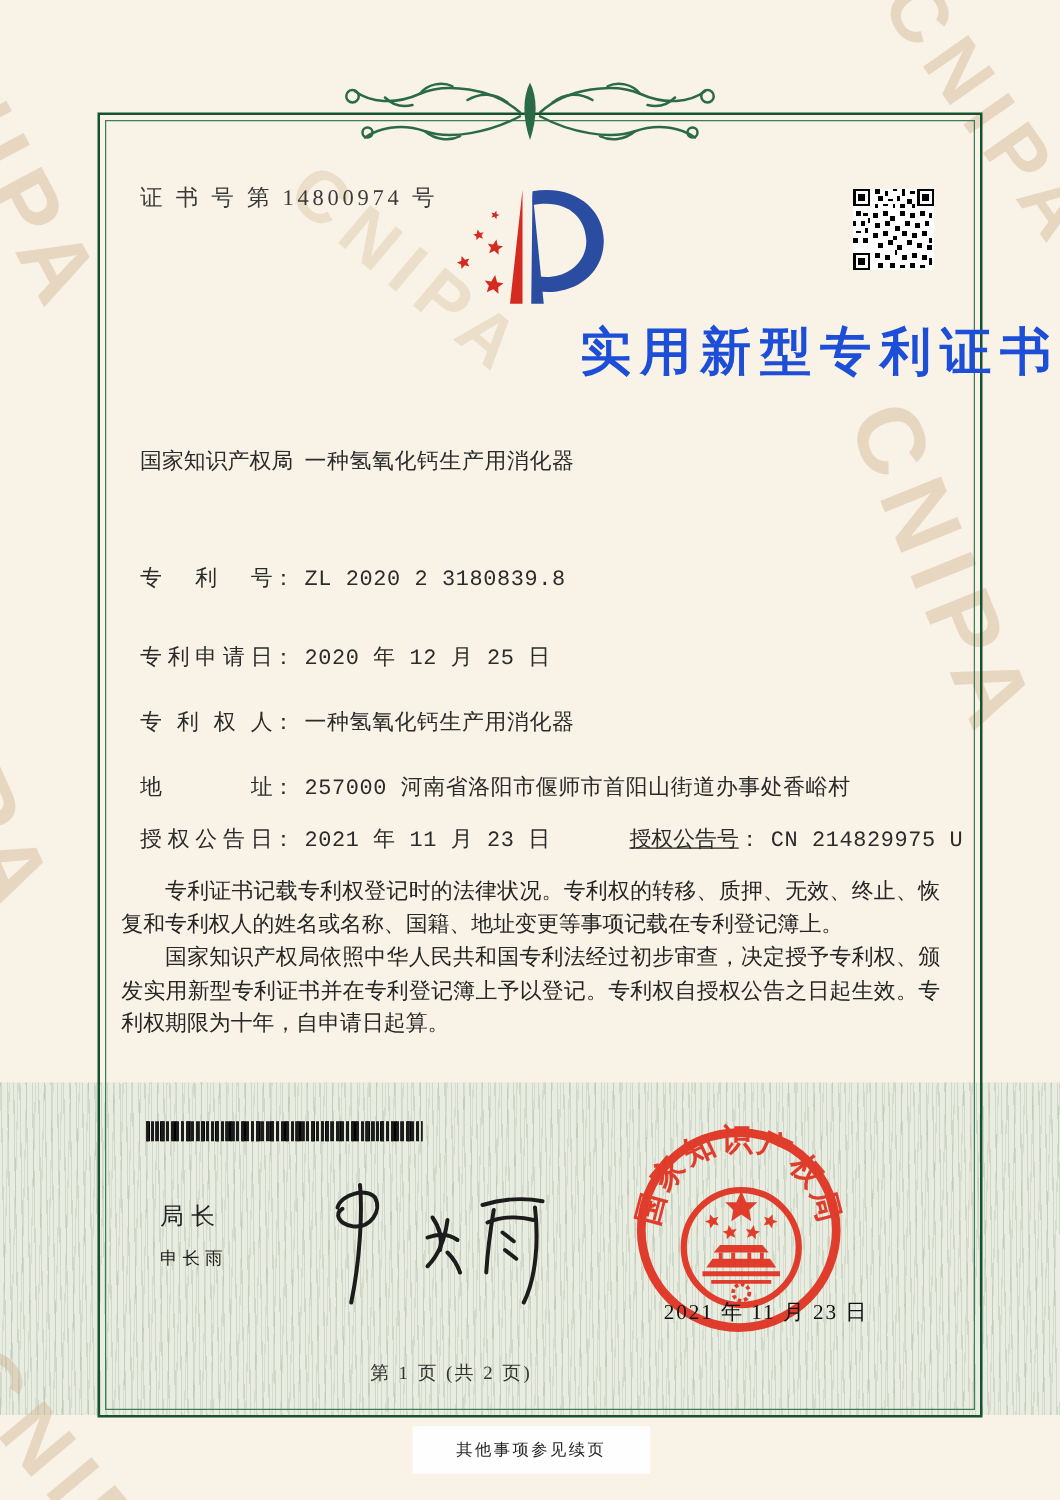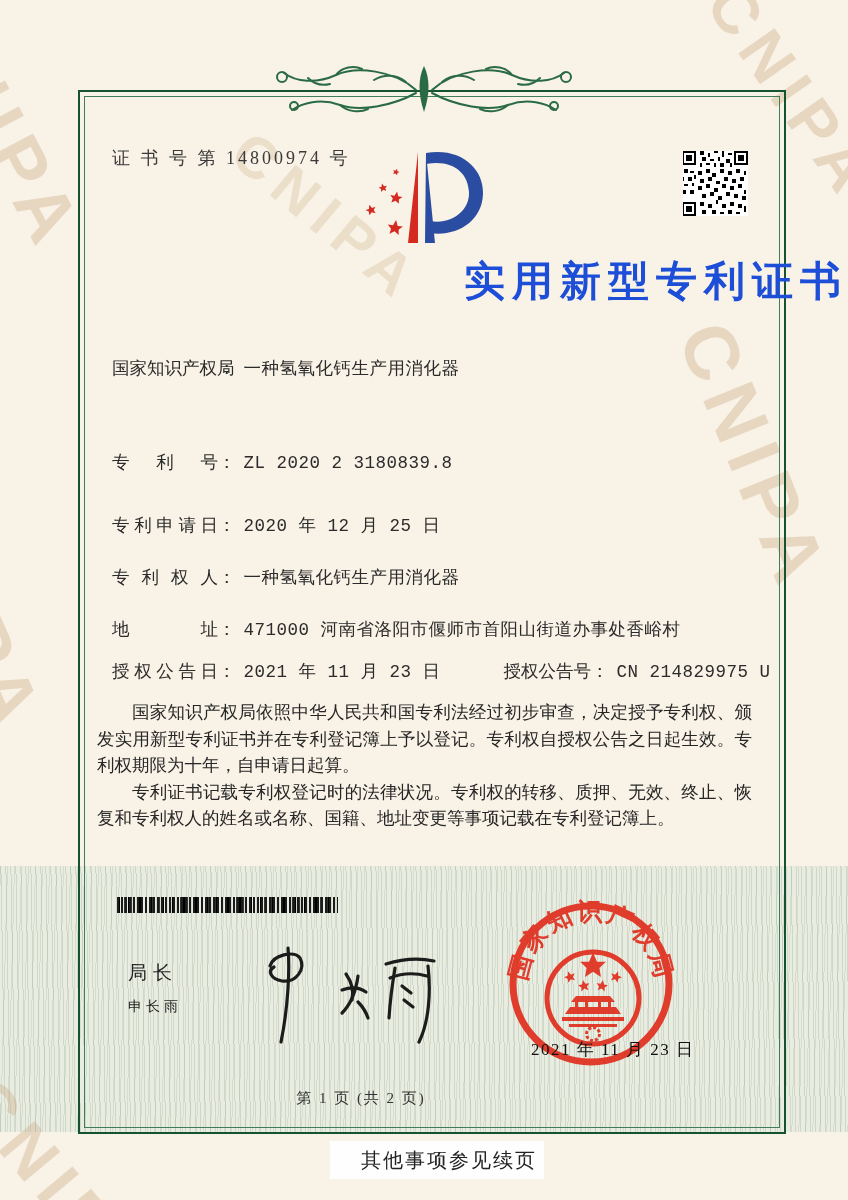--- a/index.html
+++ b/index.html
@@ -38,42 +38,42 @@
   .logo{position:absolute;left:356px;top:140px;width:132px;height:112px;}
   .qr{position:absolute;left:682px;top:151px;width:66px;height:65px;}
   .title{
     position:absolute;left:0;top:254px;width:848px;text-align:right;
     font-size:41px;font-weight:600;letter-spacing:7px;color:#1d4ed8;
   }
   
   .row{position:absolute;left:112px;font-size:17.5px;white-space:nowrap;color:#2b2b2b;}
   .lbl{display:inline-block;width:106px;text-align:justify;text-align-last:justify;vertical-align:bottom;}
   .val{margin-left:8px;letter-spacing:.5px;font-family:Liberation Mono, monospace;}
-  .row-grant .pair2{margin-left:63px;}
+  .row-grant .pair2{margin-left:63px;text-decoration:underline;}
   .paras{
     position:absolute;left:97px;top:699px;width:655px;
     font-size:17.5px;line-height:26.5px;text-align:justify;color:#262626;
   }
   .paras p{margin:0;text-indent:2em;}
   .barcode{
     position:absolute;left:117px;top:897px;width:221px;height:16px;
     background-image:
       repeating-linear-gradient(90deg,#1b1b1b 0 2px,transparent 2px 4px),
       repeating-linear-gradient(90deg,#333 0 1px,transparent 1px 7px),
       repeating-linear-gradient(90deg,#000 0 3px,transparent 3px 11px);
   }
   .director-title{position:absolute;left:128px;top:960px;font-size:19px;letter-spacing:6px;color:#222;}
   .director-name{position:absolute;left:128px;top:998px;font-size:14px;letter-spacing:4px;color:#222;}
   .signature{position:absolute;left:258px;top:942px;width:196px;height:108px;}
   .seal{position:absolute;left:505px;top:896px;width:176px;height:180px;opacity:.93;}
   .seal-date{position:absolute;left:531px;top:1038px;font-size:17px;letter-spacing:1.5px;color:#111;z-index:5;}
   .pagenum{position:absolute;left:0;top:1089px;width:722px;text-align:center;font-size:15px;letter-spacing:2px;color:#333;}
   .footnote{
     position:absolute;left:330px;top:1141px;width:190px;height:38px;line-height:38px;
-    background:#fefefe;text-align:center;font-size:20px;letter-spacing:2px;color:#222;padding-left:24px;
+    background:#fefefe;text-align:center;font-size:13px;letter-spacing:2px;color:#222;
   }
 </style>
 </head>
 <body>
 
 <div class="page">
 
   <div class="band"></div>
 
   <div class="wm wm1">CNIPA</div>
@@ -141,29 +141,29 @@
   <div class="row" style="top:450px">
     <span class="lbl">专利号</span><span>：</span><span class="val">ZL 2020 2 3180839.8</span>
   </div>
   <div class="row" style="top:513px">
     <span class="lbl">专利申请日</span><span>：</span><span class="val">2020 年 12 月 25 日</span>
   </div>
   <div class="row" style="top:565px">
     <span class="lbl">专利权人</span><span>：</span><span class="val">一种氢氧化钙生产用消化器</span>
   </div>
   <div class="row" style="top:617px">
-    <span class="lbl">地址</span><span>：</span><span class="val">471000 河南省洛阳市偃师市首阳山街道办事处香峪村</span>
+    <span class="lbl">地址</span><span>：</span><span class="val">257000 河南省洛阳市偃师市首阳山街道办事处香峪村</span>
   </div>
   <div class="row row-grant" style="top:659px">
     <span class="lbl">授权公告日</span><span>：</span><span class="val">2021 年 11 月 23 日</span><span class="pair2">授权公告号</span><span>：</span><span class="val">CN 214829975 U</span>
   </div>
 
   <div class="paras">
+    <p>专利证书记载专利权登记时的法律状况。专利权的转移、质押、无效、终止、恢复和专利权人的姓名或名称、国籍、地址变更等事项记载在专利登记簿上。</p>
     <p>国家知识产权局依照中华人民共和国专利法经过初步审查，决定授予专利权、颁发实用新型专利证书并在专利登记簿上予以登记。专利权自授权公告之日起生效。专利权期限为十年，自申请日起算。</p>
-    <p>专利证书记载专利权登记时的法律状况。专利权的转移、质押、无效、终止、恢复和专利权人的姓名或名称、国籍、地址变更等事项记载在专利登记簿上。</p>
   </div>
 
   <div class="barcode"></div>
 
   <div class="director-title">局长</div>
   <div class="director-name">申长雨</div>
 
   <svg class="signature" viewBox="0 0 196 108" aria-hidden="true">
     <g fill="none" stroke="#1c1c1c" stroke-width="3.2" stroke-linecap="round" stroke-linejoin="round">
       <path d="M30 6 C32 28 30 66 23 100"></path>

